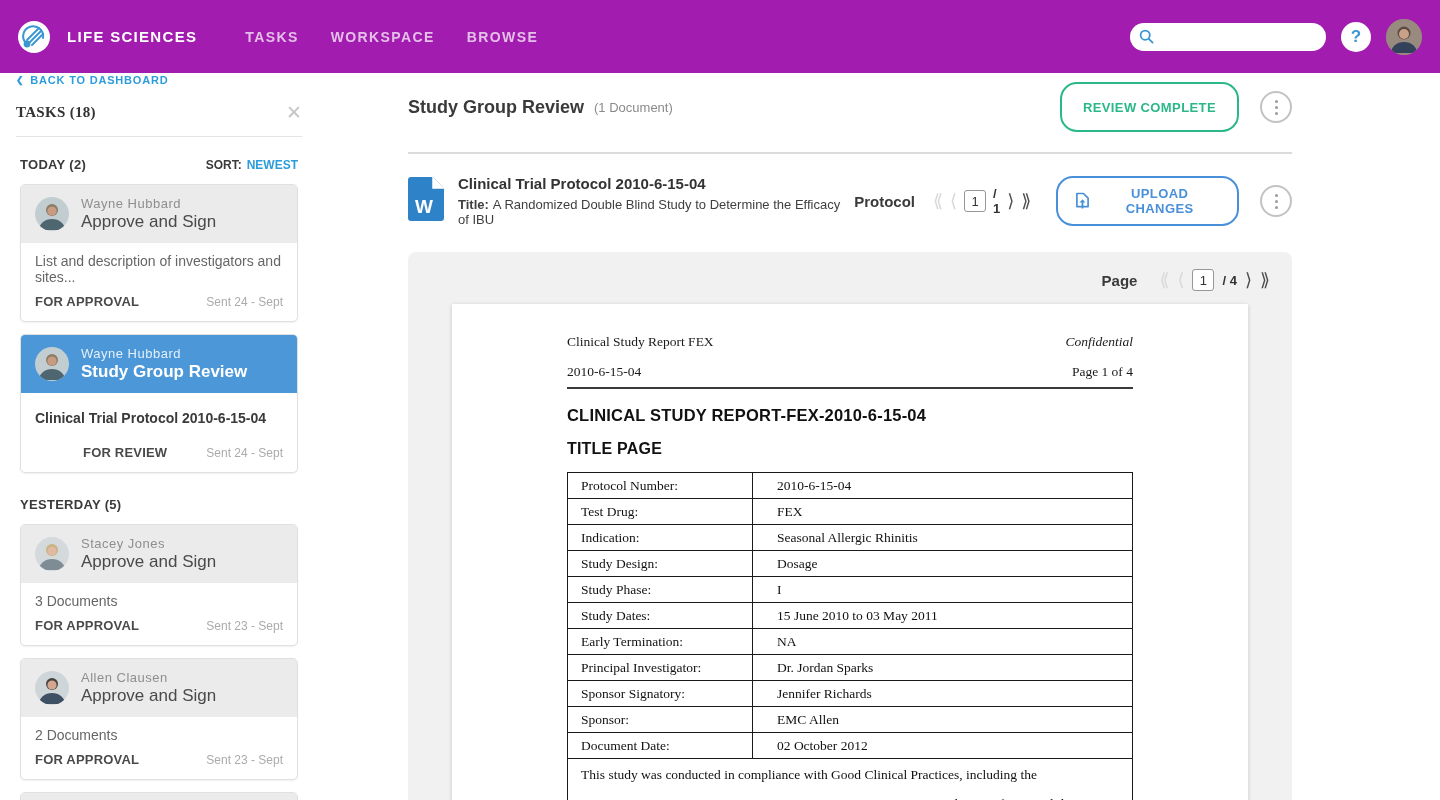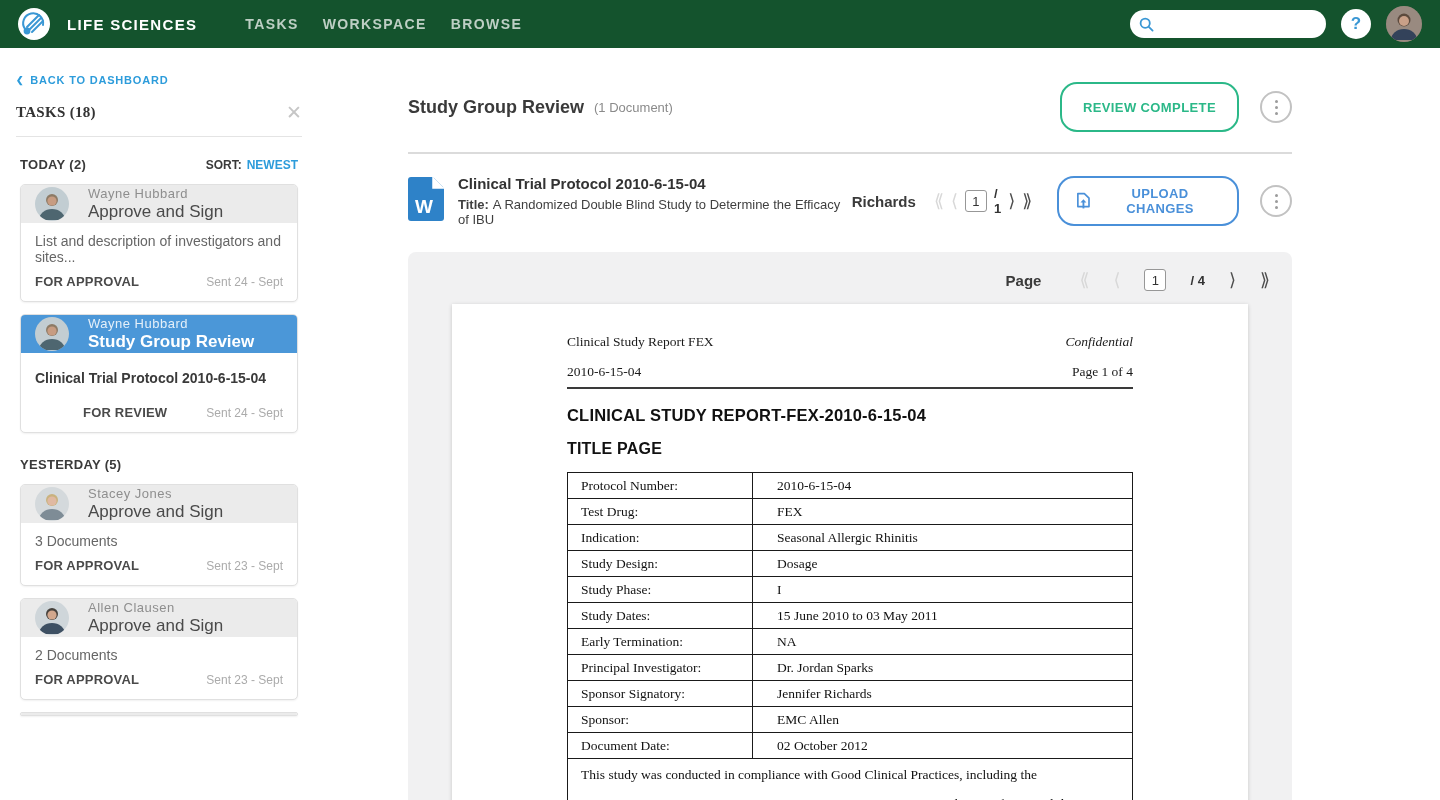--- a/index.html
+++ b/index.html
@@ -5,26 +5,26 @@
   * { box-sizing: border-box; }
   html,body { margin:0; padding:0; }
   body {
     width:1440px; height:800px; position:relative; overflow:hidden;
     background:#fff; font-family:"Liberation Sans", sans-serif;
     -webkit-font-smoothing:antialiased;
   }
 
   
   .topbar {
-    position:absolute; top:0; left:0; width:1440px; height:48px;
-    background:#14532d; display:flex; align-items:center; padding:0 18px; z-index:5;
+    position:absolute; top:0; left:0; width:1440px; height:73px;
+    background:#a21caf; display:flex; align-items:center; padding:0 18px; z-index:5;
   }
   .logo { width:32px; height:32px; flex:none; cursor:pointer; }
   .brand { color:#fff; font-size:15px; font-weight:700; letter-spacing:1.3px; margin-left:17px; }
-  .mainnav { display:flex; gap:24px; margin-left:48px; }
+  .mainnav { display:flex; gap:32px; margin-left:48px; }
   .navitem { color:rgba(255,255,255,.72); font-size:14px; font-weight:700; letter-spacing:1.4px; cursor:pointer; }
   .top-right { margin-left:auto; display:flex; align-items:center; gap:15px; }
   .search { width:196px; height:28px; background:#fff; border-radius:14px; display:flex; align-items:center; padding:0 9px; gap:6px; }
   .search input { border:none; outline:none; flex:1; font-size:13px; background:transparent; min-width:0; }
   .help { width:30px; height:30px; border-radius:50%; background:#fff; color:#3A97D4; font-weight:700; font-size:17px; display:flex; align-items:center; justify-content:center; cursor:pointer; }
   .avatar-top { width:36px; height:36px; border-radius:50%; overflow:hidden; flex:none; cursor:pointer; }
 
   
   .sidebar { position:absolute; top:56px; left:0; width:318px; bottom:0; background:#fff; overflow:hidden; }
   .back { display:flex; align-items:center; gap:6px; color:#2D9CDB; font-size:11px; font-weight:700; letter-spacing:.8px; margin:18px 16px 0; cursor:pointer; text-decoration:none; }
@@ -33,21 +33,21 @@
   .tasks-title { font-size:15px; font-weight:700; color:#333; letter-spacing:.3px;font-family:Liberation Serif, serif; }
   .close-x { color:#C6C6C6; font-size:19px; cursor:pointer; line-height:1; }
   .sb-divider { height:1px; background:#E4E4E4; margin:14px 16px 0; }
   .section-row { display:flex; justify-content:space-between; align-items:center; margin:20px 20px 12px; }
   .section-label { font-size:13px; font-weight:700; color:#3A3A3A; letter-spacing:.3px; }
   .sort { font-size:12px; display:flex; gap:5px; align-items:center; }
   .sort-label { font-weight:700; color:#3A3A3A; }
   .sort-value { color:#2D9CDB; font-weight:700; cursor:pointer; }
 
   .card { margin:0 20px 12px; border-radius:5px; background:#fff; border:1px solid #E0E0E0; box-shadow:0 1px 2px rgba(0,0,0,.06); overflow:hidden; cursor:pointer; }
-  .card-head { display:flex; align-items:center; gap:19px; padding:1px 14px; background:#EBEBEB; }
+  .card-head { display:flex; align-items:center; gap:12px; padding:11px 14px; background:#EBEBEB; }
   .card.selected .card-head { background:#4B97D8; }
   .av { width:34px; height:34px; border-radius:50%; overflow:hidden; flex:none; }
   .cname { font-size:13px; color:#8E8E8E; letter-spacing:.5px; }
   .ctask { font-size:17px; color:#4A4A4A; margin-top:1px; }
   .card.selected .cname { color:rgba(255,255,255,.85); }
   .card.selected .ctask { color:#fff; font-weight:700; }
   .card-body { padding:10px 14px 12px; }
   .cdesc { font-size:14px; color:#666; }
   .card.selected .cdesc { font-weight:700; color:#3A3A3A; margin-top:7px; }
   .crow { display:flex; justify-content:space-between; align-items:baseline; margin-top:9px; }
@@ -74,21 +74,21 @@
   .doc-title { font-size:13px; color:#3F3F3F; margin-top:5px; }
   .title-label { font-weight:700; margin-right:4px;text-align:right; }
   .doc-pager { display:flex; align-items:center; margin-left:auto; gap:7px; }
   .pager-label { font-size:15px; font-weight:700; color:#3A3A3A; margin-right:11px; }
   .chev { font-size:18px; color:#4E4E4E; font-family:"DejaVu Sans",sans-serif; line-height:1; cursor:pointer; }
   .chev.dis { color:#D8D8D8; cursor:default; }
   .pagebox { min-width:22px; height:22px; padding:0 4px; border:1px solid #979797; border-radius:3px; display:flex; align-items:center; justify-content:center; font-size:13px; color:#333; background:#fff; cursor:text; }
   .ptotal { font-size:13px; color:#333; font-weight:600; }
 
   .preview { margin-top:25px; height:573px; background:#F1F1F2; border-radius:8px 8px 0 0; padding-top:17px; }
-  .preview-pager { display:flex; align-items:center; justify-content:flex-end; padding-right:22px; gap:24px; }
+  .preview-pager { display:flex; align-items:center; justify-content:flex-end; padding-right:22px; gap:8px; }
   .preview-pager .pager-label { margin-right:14px; }
   .docpage { width:796px; height:517px; margin:13px auto 0; background:#fff; box-shadow:0 1px 4px rgba(0,0,0,.18); padding:30px 115px 0; overflow:hidden; }
 
   
   .dh-row { display:flex; justify-content:space-between; font-family:"Liberation Serif",serif; font-size:13.5px; color:#1A1A1A; }
   .dh-row + .dh-row { margin-top:14px; }
   .ital { font-style:italic; }
   .dh-rule { height:2px; background:#3A3A3A; margin-top:7px; }
   .docH { font-family:"Liberation Sans",sans-serif; font-weight:700; color:#111; letter-spacing:.2px; margin:0; }
   .docH1 { font-size:16.5px; margin-top:17px; }
@@ -296,21 +296,21 @@
         <text x="7" y="36" font-family="Liberation Sans, sans-serif" font-size="19" font-weight="bold" fill="#ffffff">W</text>
       </svg>
     </div>
     <div class="doc-info">
       <div class="doc-name">Clinical Trial Protocol 2010-6-15-04</div>
       <div class="doc-title">
         <span class="title-label">Title:</span><span>A Randomized Double Blind Study to Determine the Efficacy of IBU</span>
       </div>
     </div>
     <div class="doc-pager">
-      <span class="pager-label">Richards</span>
+      <span class="pager-label">Protocol</span>
       <span class="chev dis">⟪</span>
       <span class="chev dis">⟨</span>
       <span class="pagebox">1</span>
       <span class="ptotal">/ 1</span>
       <span class="chev">⟩</span>
       <span class="chev">⟫</span>
     </div>
     <button class="pill blue">
       <svg width="16" height="18" viewBox="0 0 16 18">
         <path d="M2 1 H9 L14 6 V15 H2 z" fill="none" stroke="#4A90D9" stroke-width="1.8" stroke-linejoin="round"></path>

